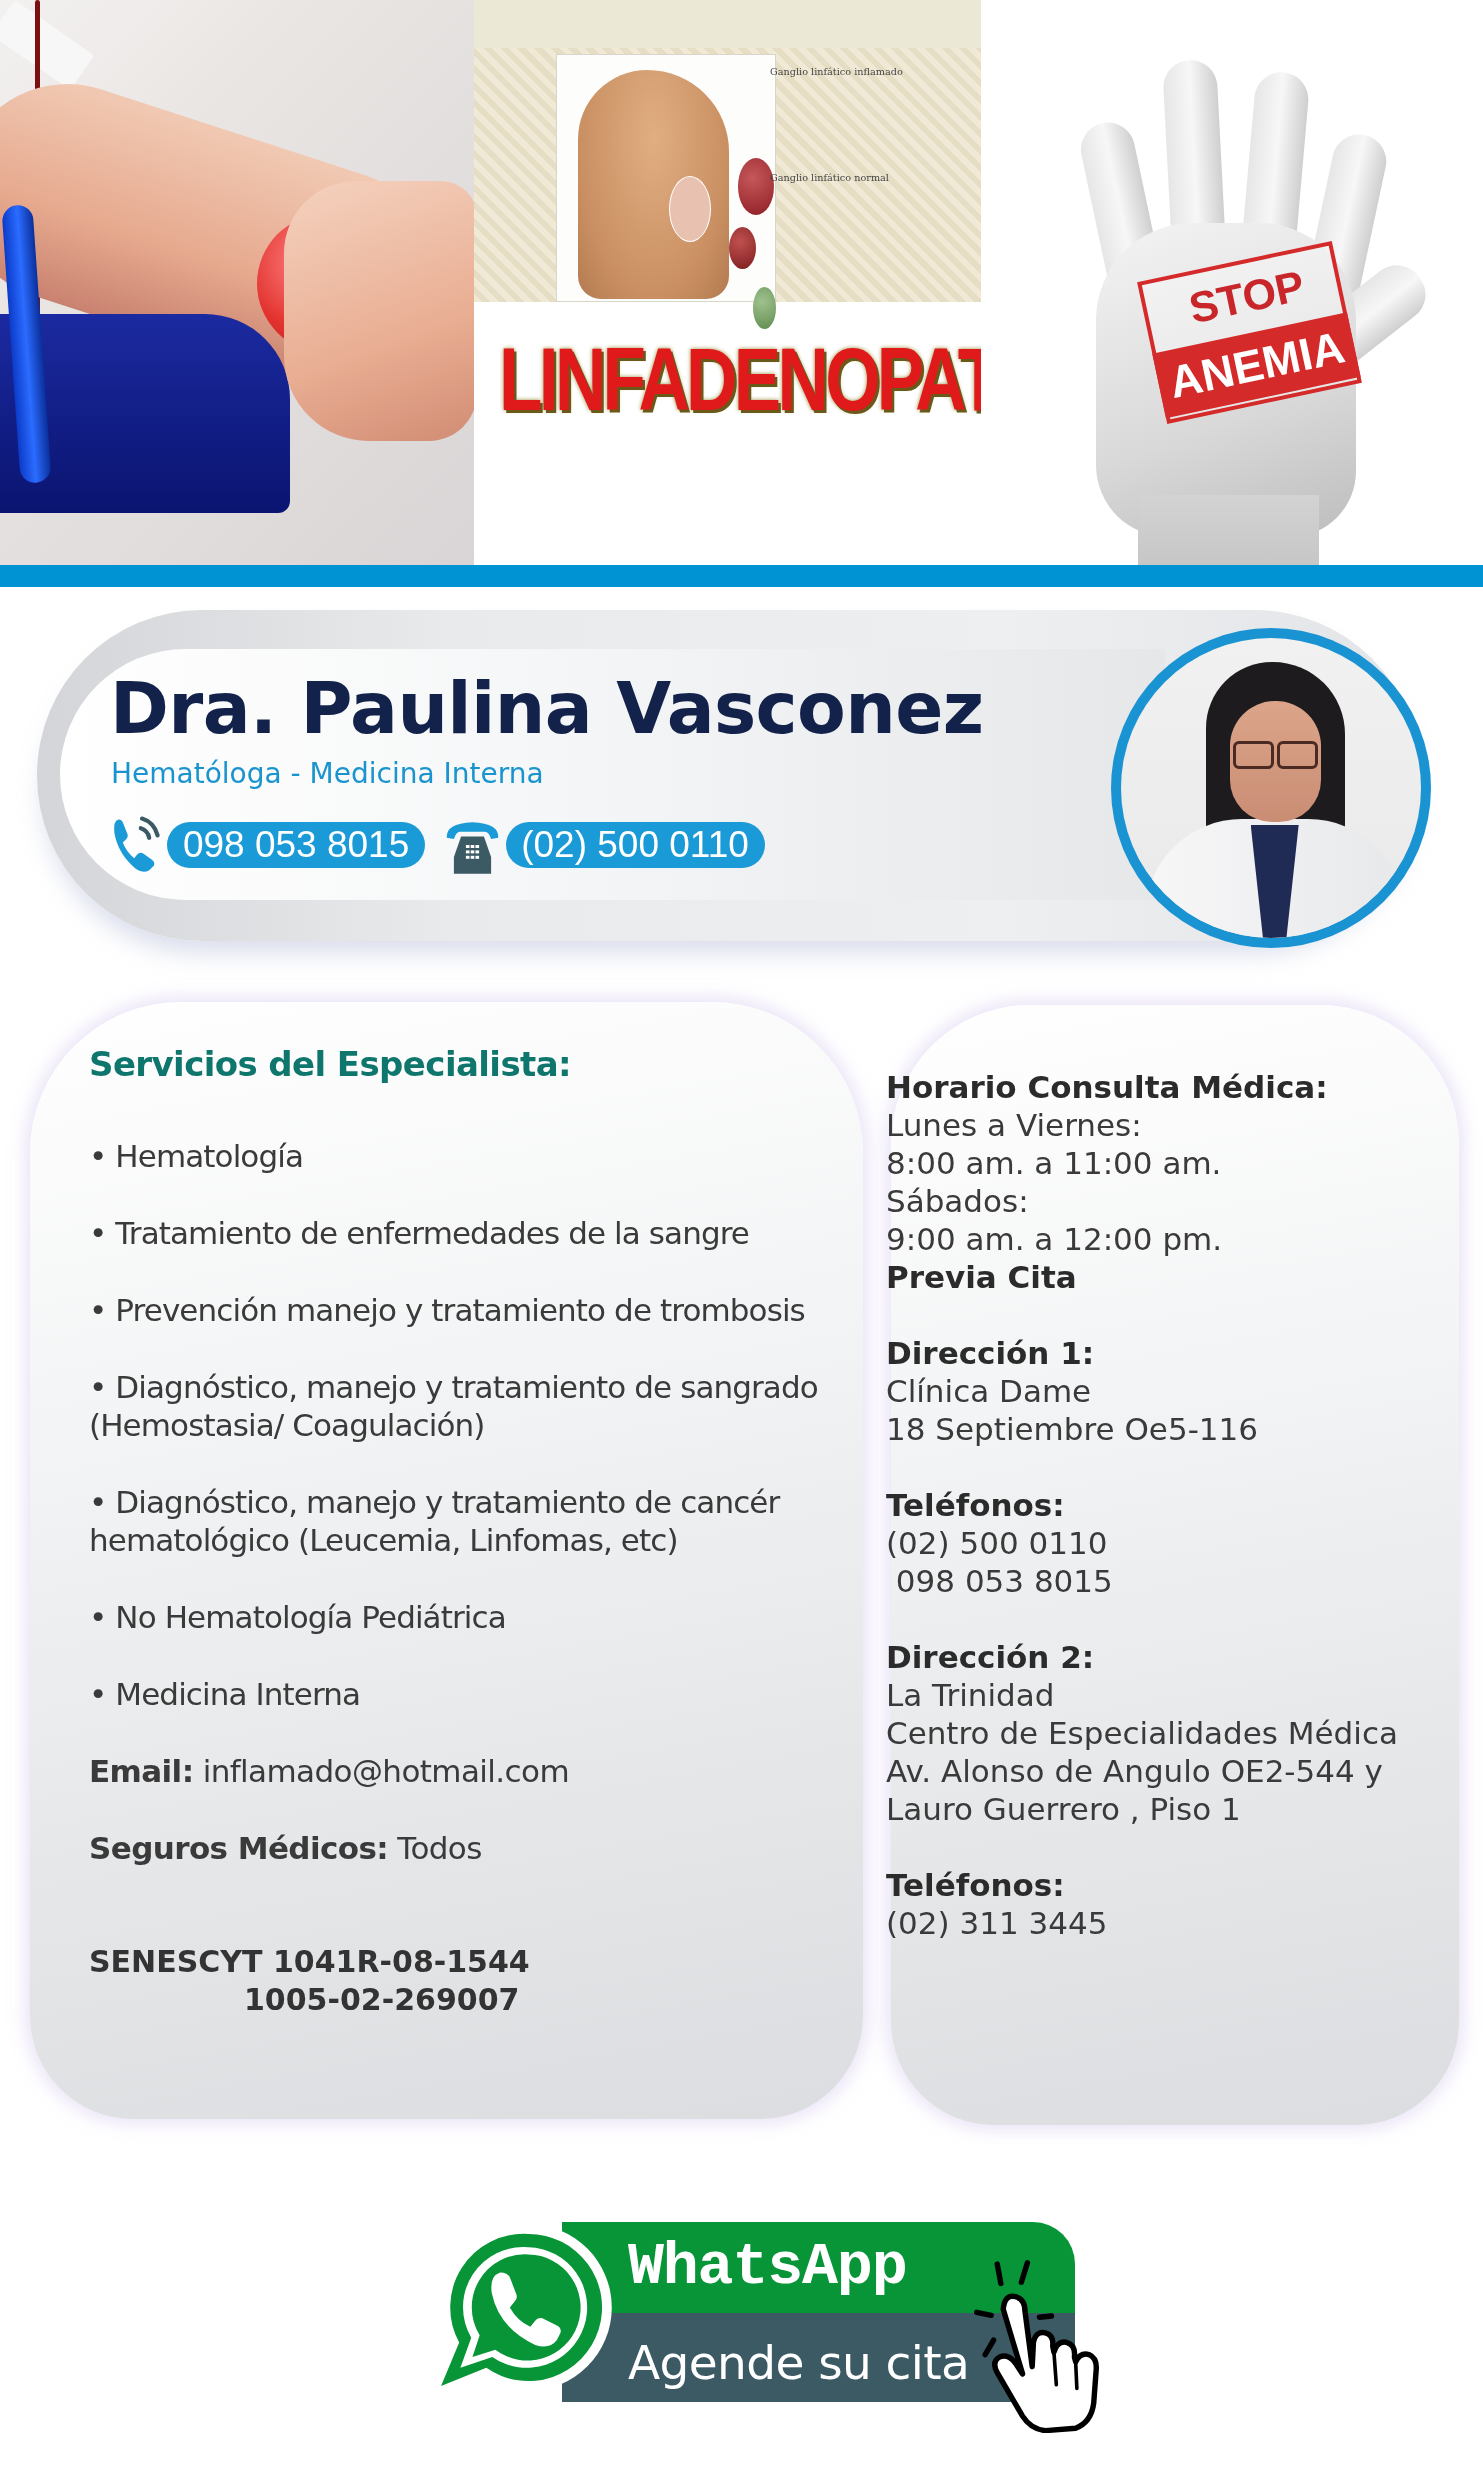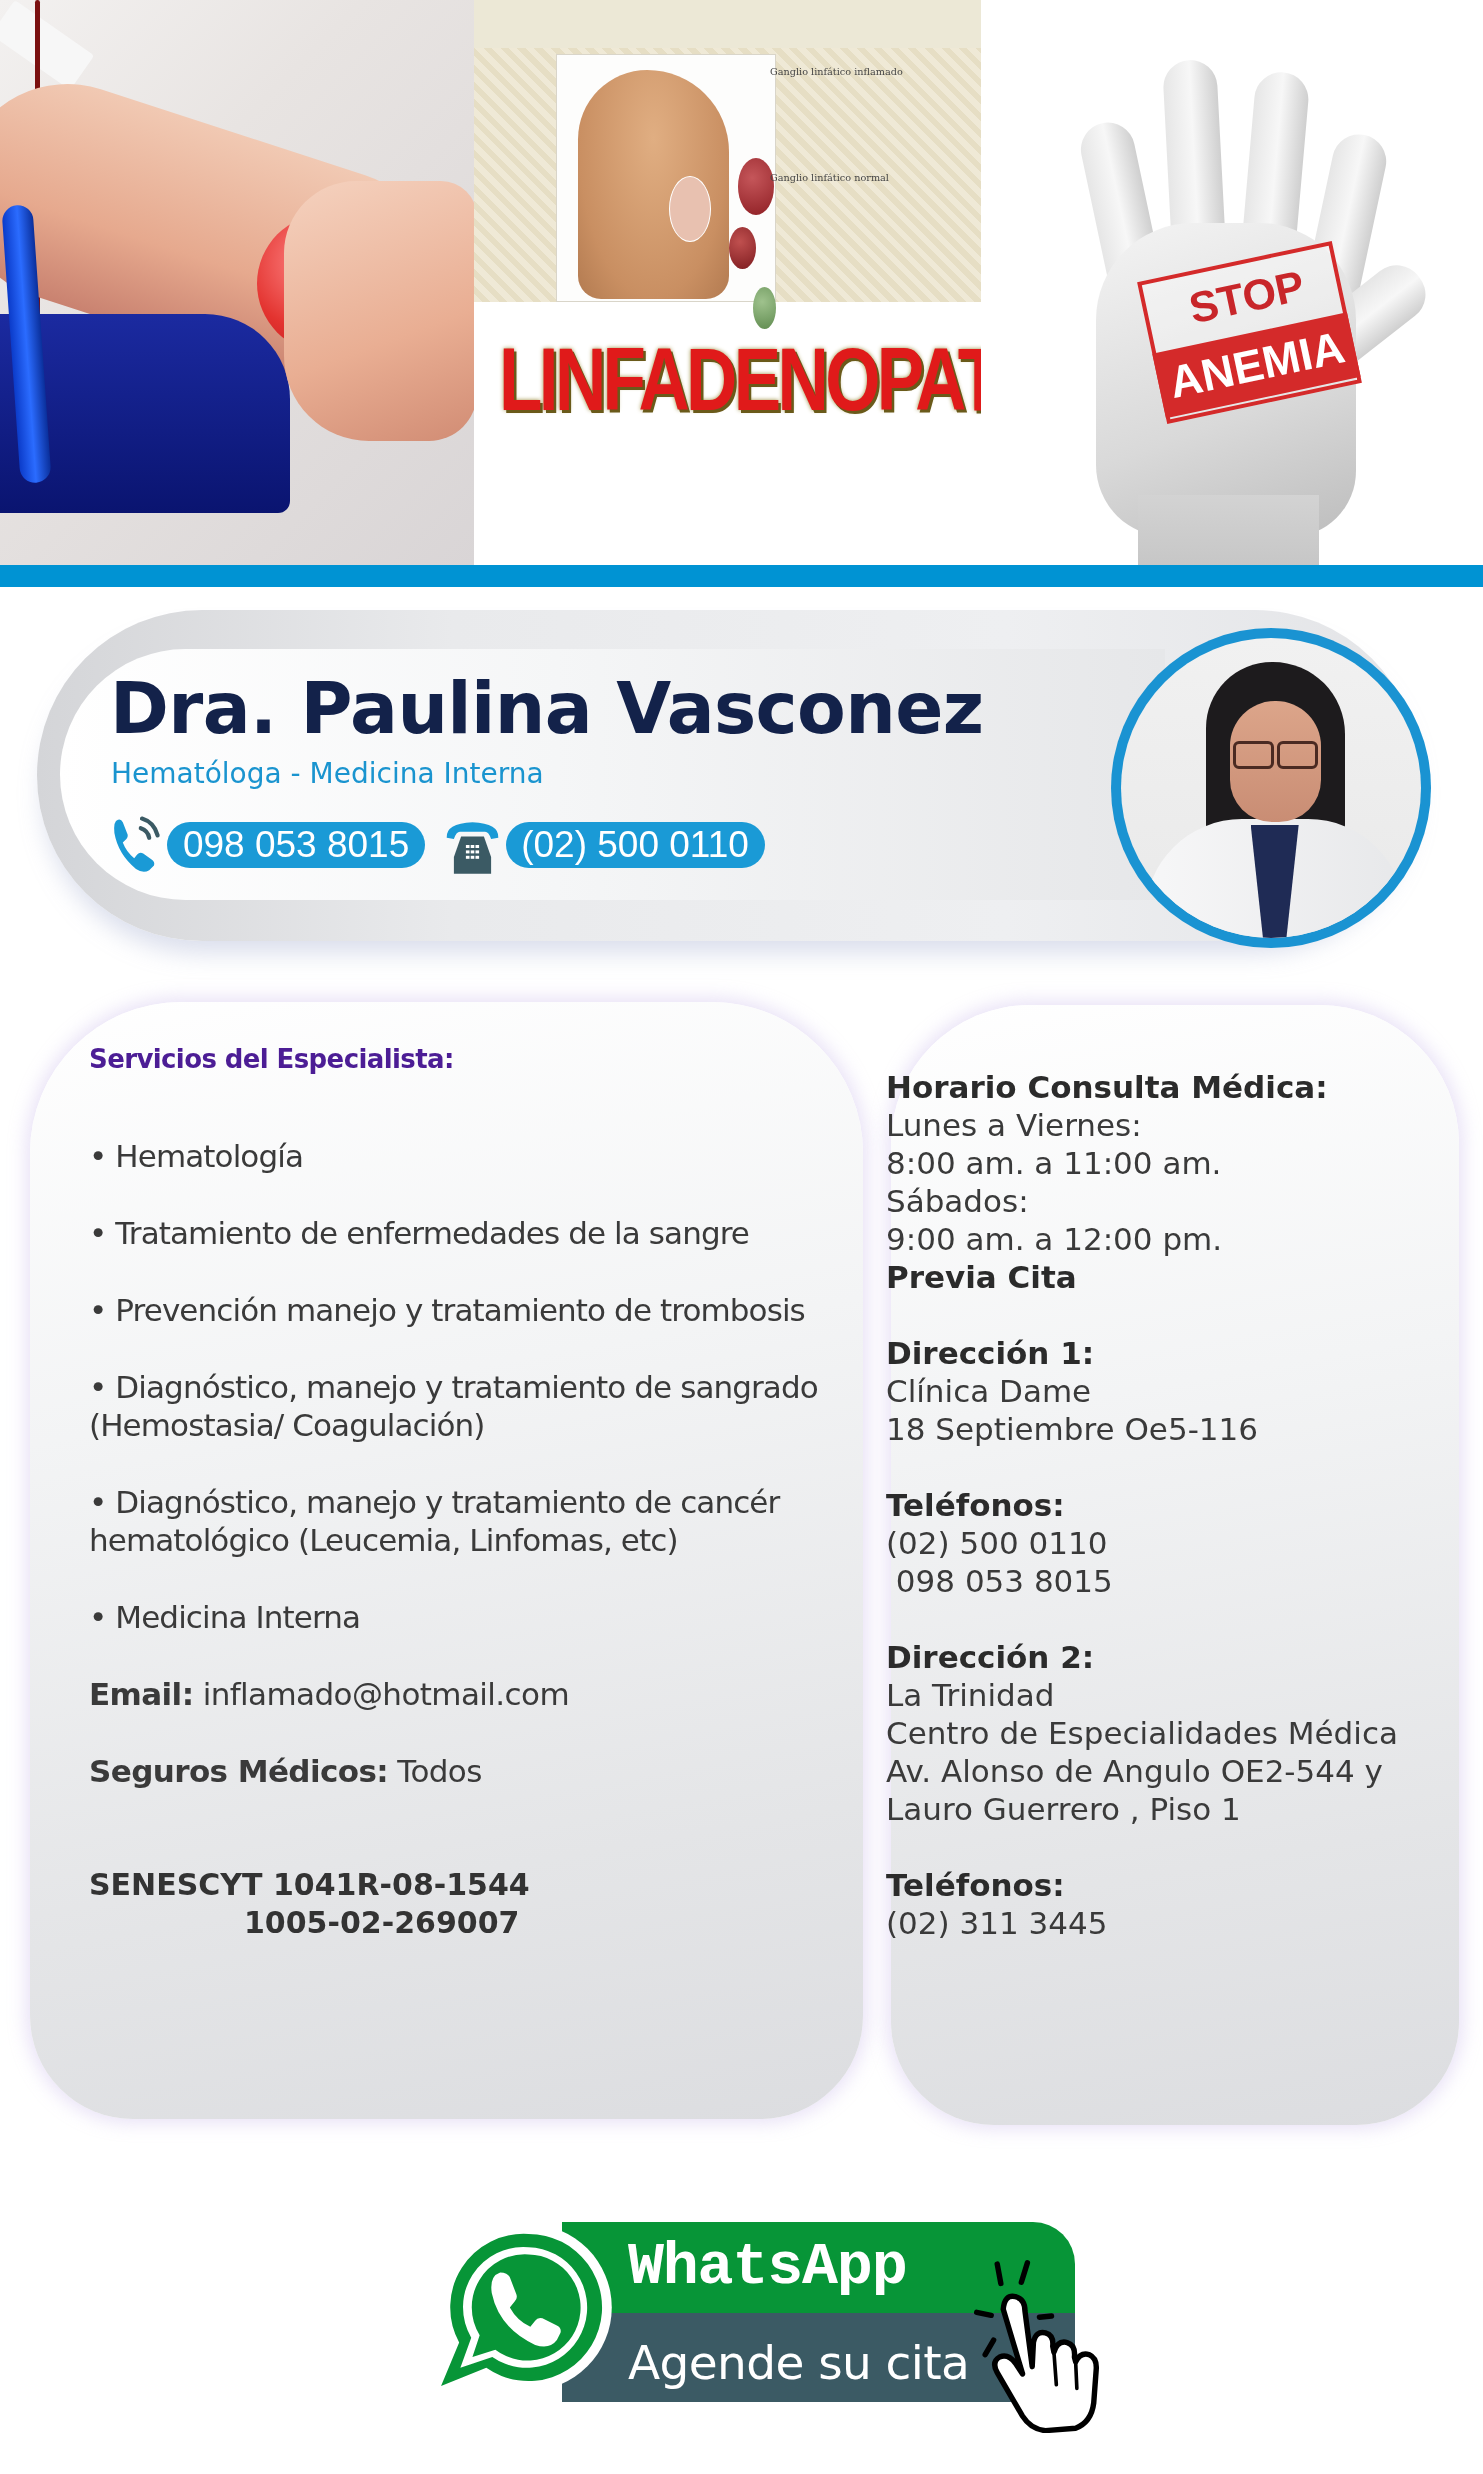--- a/index.html
+++ b/index.html
@@ -93,21 +93,21 @@
   .photo .scrub { position: absolute; left: 130px; top: 187px; width: 48px; height: 133px; background: #1f2b55; clip-path: polygon(0 0, 100% 0, 70% 100%, 30% 100%); }
 
   
   .card { position: absolute; border-radius: 157px 157px 91px 91px;
           background: linear-gradient(170deg, #ffffff 0%, #f3f4f5 35%, #e4e5e7 75%, #dcdde0 100%);
           box-shadow: 0 0 18px 3.6px rgba(190,170,230,0.35); }
   .card-left { left: 30px; top: 1002px; width: 833px; height: 1117px; border-radius: 151px 151px 103px 103px; }
   .card-right { left: 891px; top: 1005px; width: 568px; height: 1120px; border-radius: 139px 139px 103px 103px; }
 
   .services { position: absolute; left: 89px; top: 1044px; width: 773px; font-family: "DejaVu Sans", sans-serif; color: #3a3a3a; }
-  .svc-heading { font-weight: bold; font-size: 26px; color: #4c1d95; height: 54px; letter-spacing: -0.6px; }
+  .svc-heading { font-weight: bold; font-size: 34px; color: #0f766e; height: 54px; letter-spacing: -0.6px; }
   .svc-item { font-size: 31px; line-height: 38px; margin-top: 39px; letter-spacing: -0.9px; }
   .svc-item:first-of-type { margin-top: 0; }
   .svc-kv { font-size: 31px; line-height: 38px; margin-top: 39px; letter-spacing: -0.6px; }
   .svc-kv b { font-weight: bold; }
   .senescyt { font-weight: bold; font-size: 30px; line-height: 38px; margin-top: 76px; color: #333; }
   .senescyt .second { padding-left: 155px; display: block; }
 
   .schedule { position: absolute; left: 886px; top: 1068px; width: 525px; font-family: "DejaVu Sans", sans-serif; color: #3a3a3a; font-size: 31px; line-height: 38px; }
   .schedule .h { font-weight: bold; color: #2b2b2b; }
   .schedule .gap { height: 38px; }
@@ -209,20 +209,21 @@
 </div>
 
 <div class="card card-left"></div>
 <div class="services">
   <div class="svc-heading">Servicios del Especialista:</div>
   <div class="svc-item">• Hematología</div>
   <div class="svc-item">• Tratamiento de enfermedades de la sangre</div>
   <div class="svc-item">• Prevención manejo y tratamiento de trombosis</div>
   <div class="svc-item">• Diagnóstico, manejo y tratamiento de sangrado (Hemostasia/ Coagulación)</div>
   <div class="svc-item">• Diagnóstico, manejo y tratamiento de cancér hematológico (Leucemia, Linfomas, etc)</div>
+  <div class="svc-item">• No Hematología Pediátrica</div>
   <div class="svc-item">• Medicina Interna</div>
   <div class="svc-kv">
     <b>Email:</b><span> inflamado@hotmail.com</span>
   </div>
   <div class="svc-kv">
     <b>Seguros Médicos:</b><span> Todos</span>
   </div>
   <div class="senescyt">
     <span>SENESCYT 1041R-08-1544</span>
     <span class="second">1005-02-269007</span>

